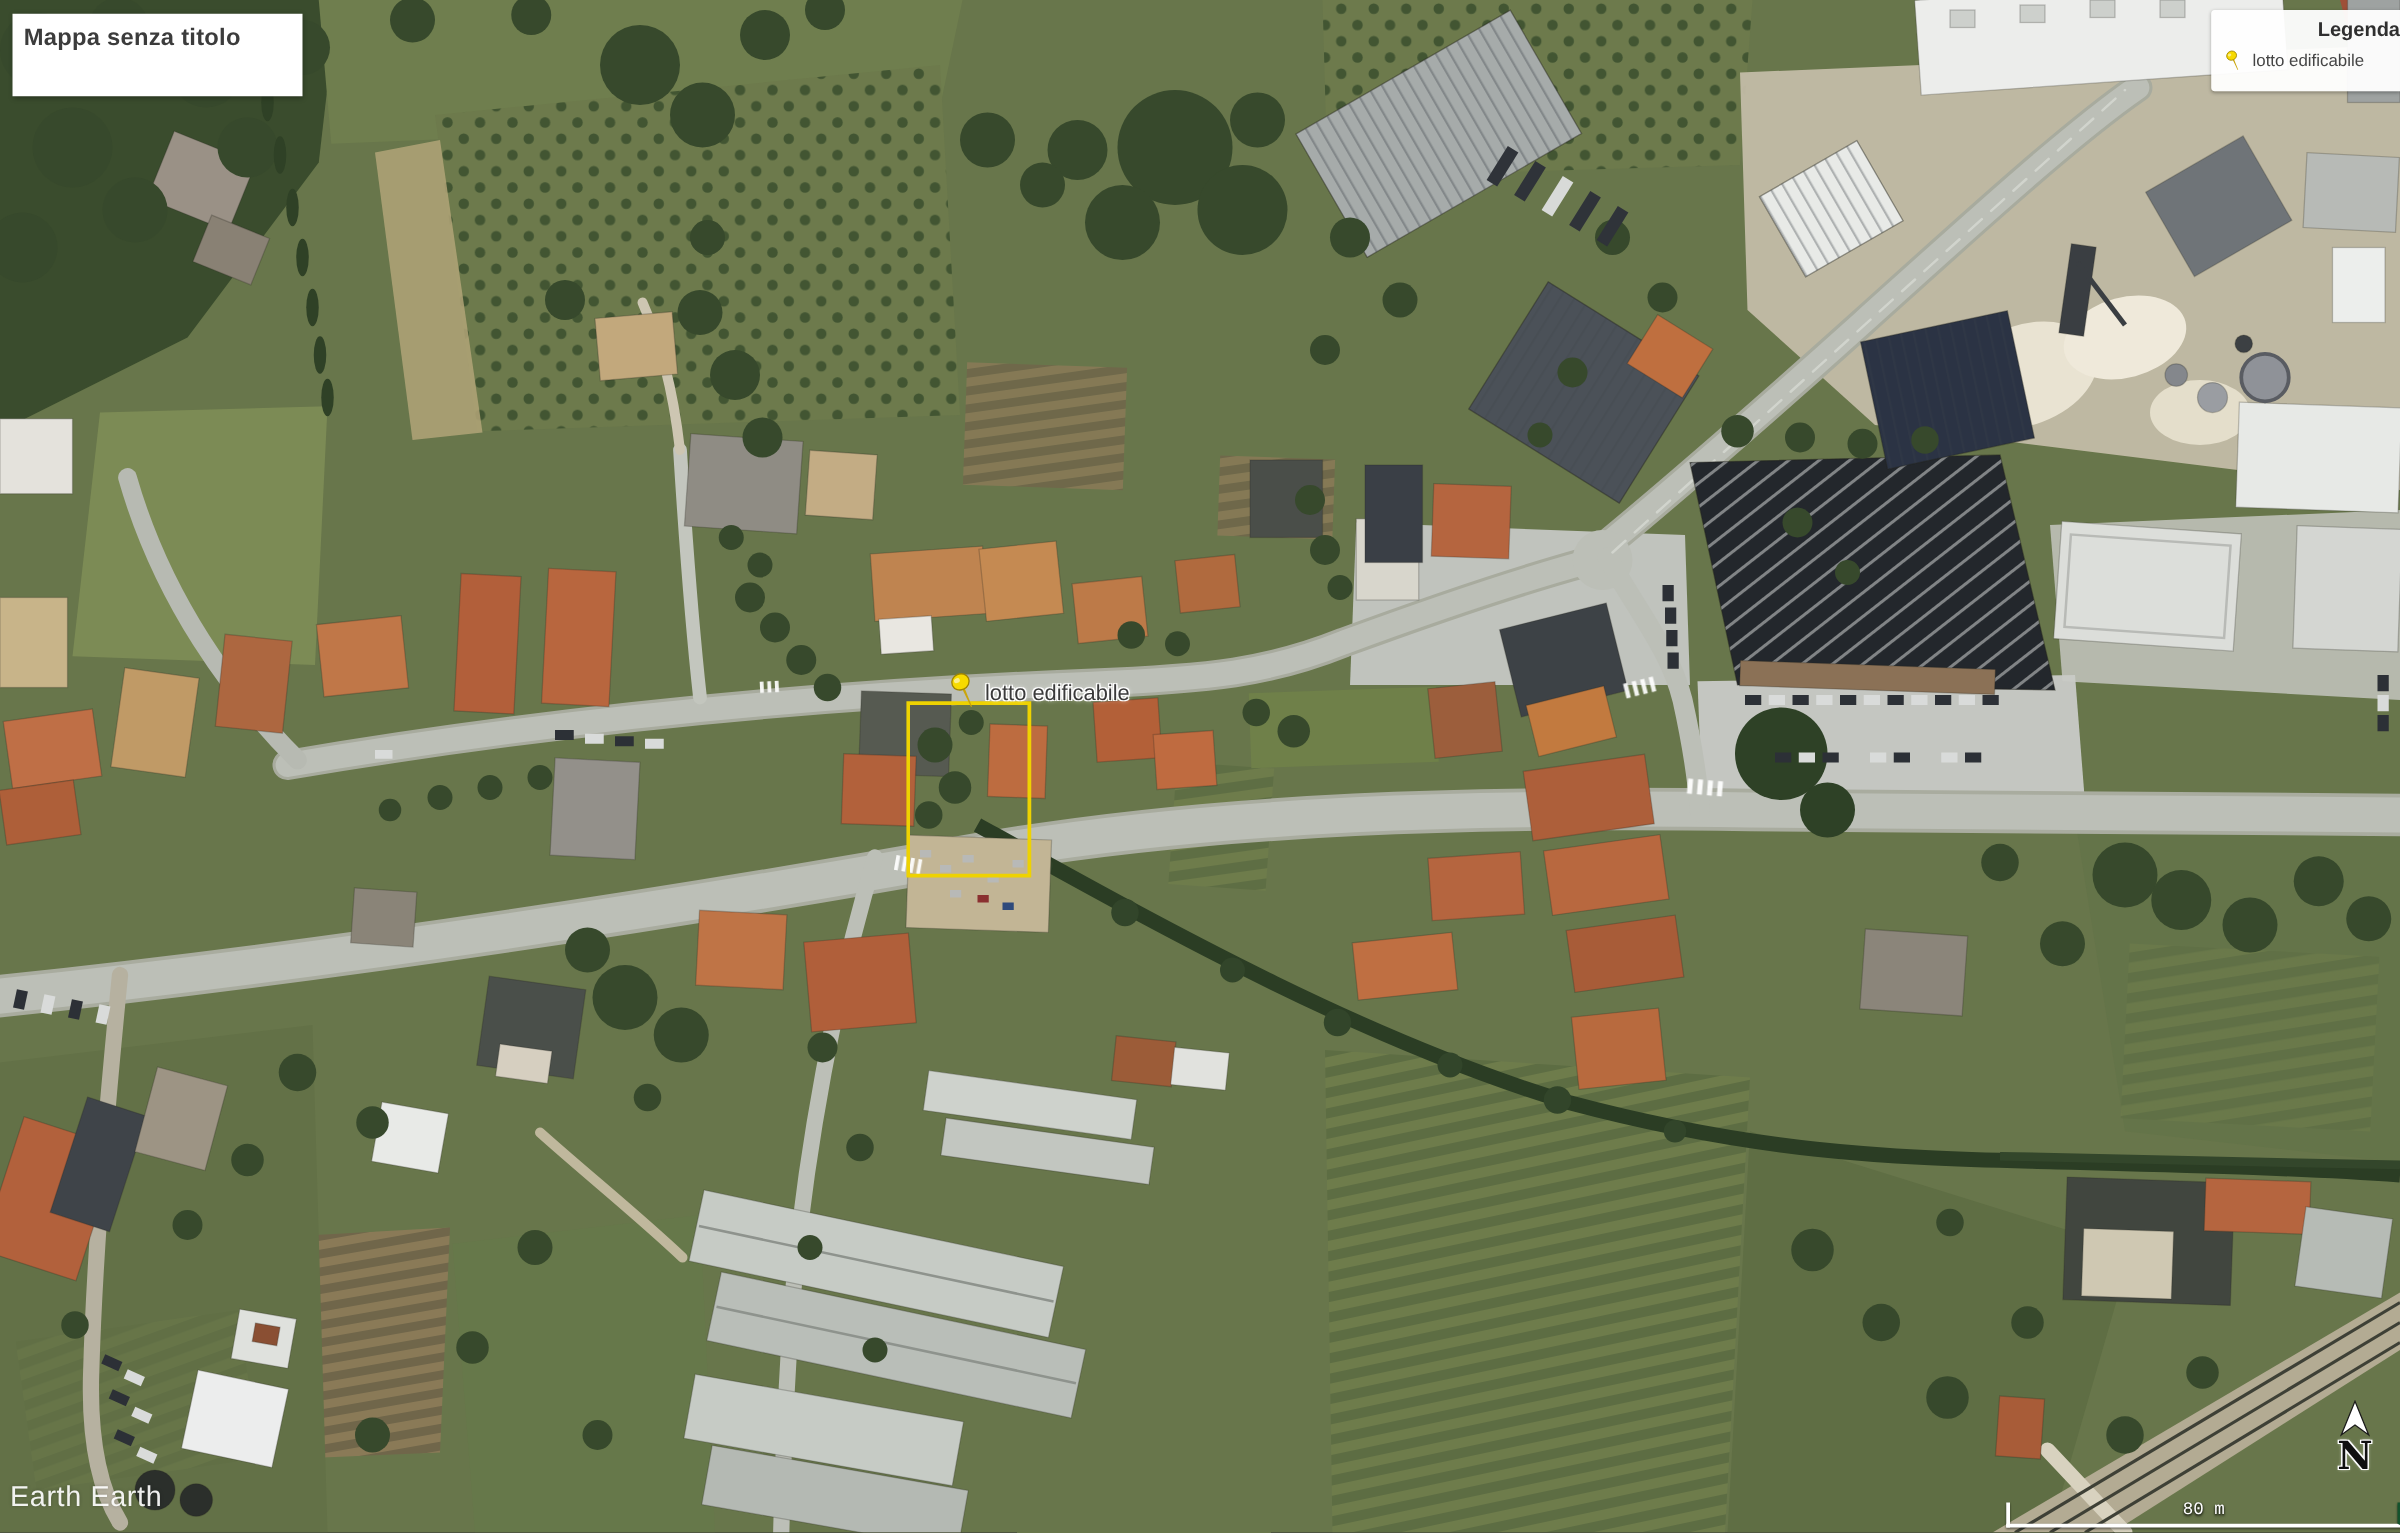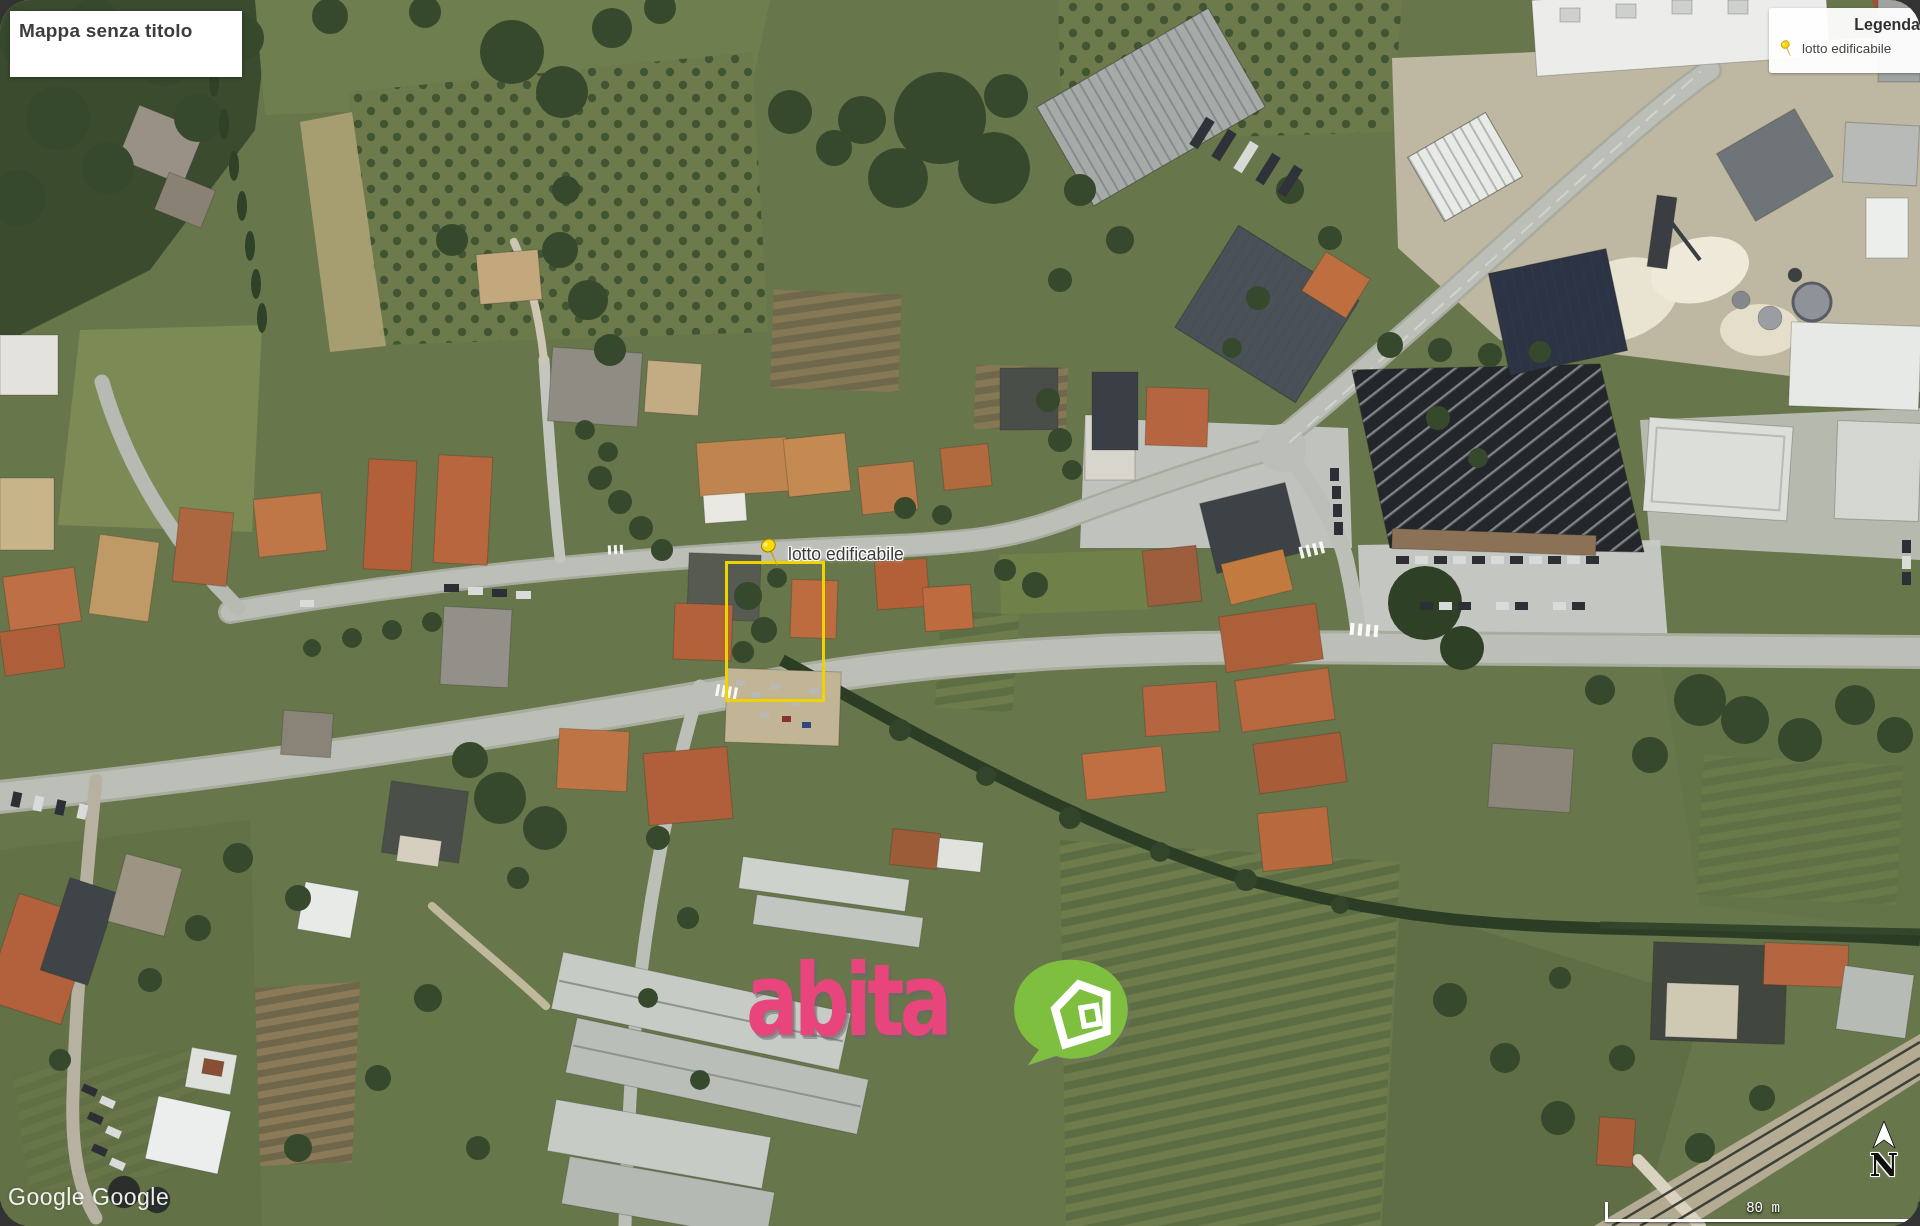--- a/index.html
+++ b/index.html
@@ -1,17 +1,17 @@
 <!DOCTYPE html>
 <html><head>
 <meta charset="utf-8">
 <style>
   html,body{margin:0;padding:0;background:#333;}
   .stage{position:relative;width:1920px;height:1226px;overflow:hidden;
-         font-family:"Liberation Sans",sans-serif;background:#68764b;border-radius:31px;}
+         font-family:"Liberation Sans",sans-serif;background:#68764b;}
   .stage svg.map{position:absolute;left:0;top:0;width:100%;height:100%;display:block;}
 
   
   .title-box{position:absolute;left:10px;top:11px;width:232px;height:66px;box-sizing:border-box;
     background:#fff;box-shadow:0 1px 4px rgba(0,0,0,.35);padding:9px 10px 0 9px;}
   .title-box span{font-size:19px;font-weight:bold;color:#3c3c3c;letter-spacing:.2px;}
 
   .legend{position:absolute;left:1769px;top:8px;width:151px;height:65px;box-sizing:border-box;
     background:rgba(255,255,255,.95);border-radius:3px 0 0 3px;box-shadow:0 1px 3px rgba(0,0,0,.3);
     padding:8px 0 0 10px;}
@@ -477,32 +477,22 @@
     </div>
   </div>
 
   <div class="plot-rect"></div>
 
   <svg class="placemark-pin" viewBox="0 0 24 30">
     <use href="#pushpin"></use>
   </svg>
   <div class="placemark-label">lotto edificabile</div>
 
-  <div class="logo">
-    <span class="logo-text">abita</span>
-    <svg class="logo-bubble" viewBox="0 0 140 120">
-      <path d="M70 3 C32 3 8 27 8 57 C8 76 19 92 35 101 L23 118 L54 108 C59 110 64 111 70 111 C106 111 132 87 132 57 C132 27 106 3 70 3 Z" fill="#7fbf3f"></path>
-      <g transform="rotate(-10 80 62)">
-        <path d="M58 92 L54 52 L84 30 L112 46 L105 86 Z" fill="none" stroke="#ffffff" stroke-width="9" stroke-linejoin="miter"></path>
-        <rect x="82" y="56" width="17" height="20" fill="none" stroke="#ffffff" stroke-width="6"></rect>
-      </g>
-    </svg>
-  </div>
-
-  <div class="watermark">Google Google</div>
+
+  <div class="watermark">Earth Earth</div>
 
   <div class="compass">
     <svg viewBox="0 0 26 30">
       <polygon points="13,1 24,28 13,20 2,28" fill="#ffffff" stroke="#1c1c1c" stroke-width="1"></polygon>
     </svg>
     <div class="north-n">N</div>
   </div>
 
   <div class="scalebar">
     <div class="scale-label">80 m</div>

